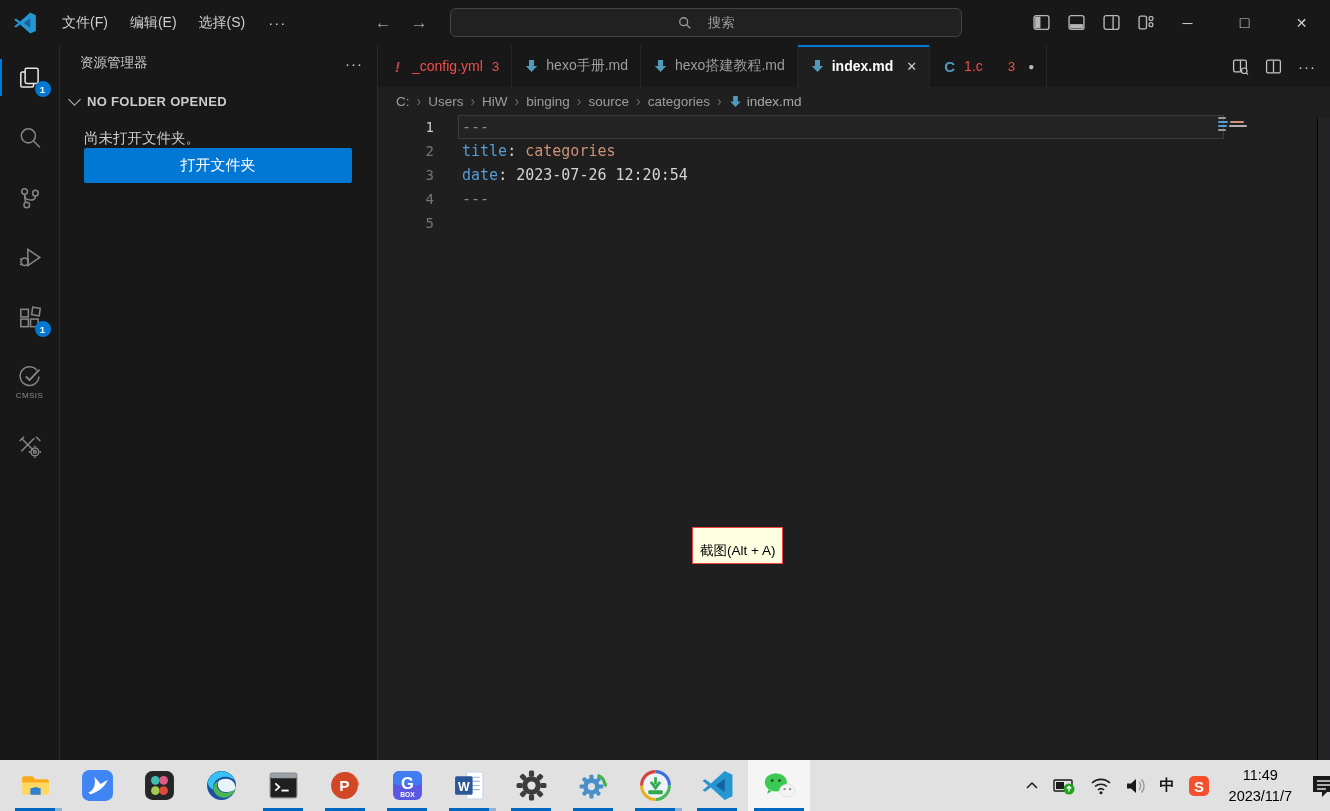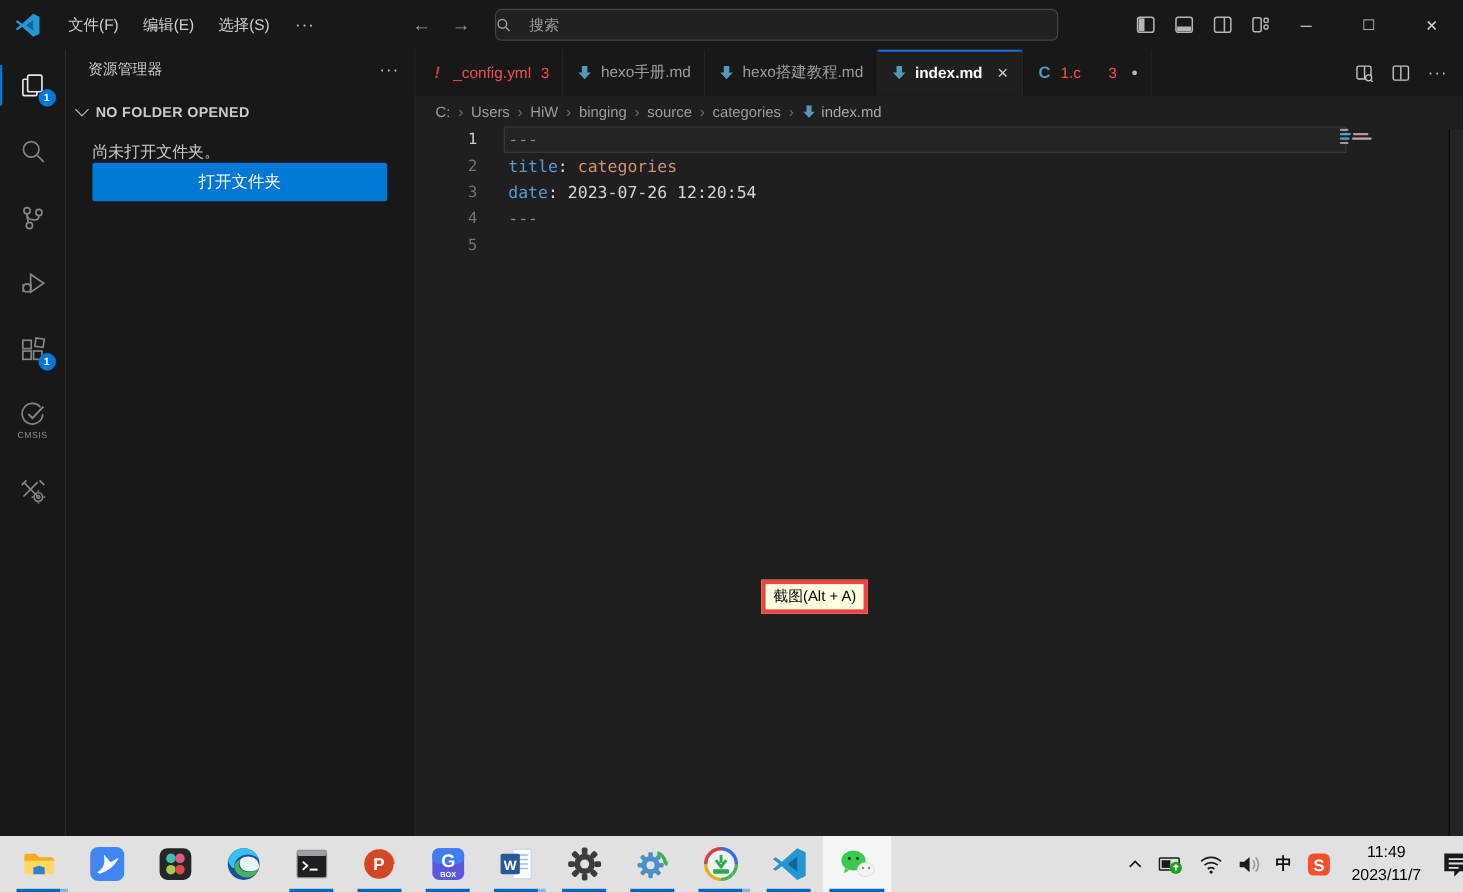--- a/index.html
+++ b/index.html
@@ -10,21 +10,21 @@
   
   .titlebar { position:absolute; left:0; top:0; width:1330px; height:45px;
               background:#181818; display:flex; align-items:center; z-index:5; }
   .vsc-logo { width:24px; height:24px; margin:0 14px 0 13px; flex:none; }
   .menu-item { font-size:14px; color:#cfcfcf; padding:5px 11px; border-radius:5px; cursor:default; }
   .menu-more { font-size:15px; color:#cfcfcf; padding:5px 12px; letter-spacing:1px; }
   .nav-arrows { display:flex; gap:10px; margin-left:72px; }
   .nav-arrow { font-size:17px; color:#9d9d9d; width:26px; text-align:center; }
   .search-box { margin-left:18px; width:512px; height:29px; background:#212121;
                 border:1px solid #454545; border-radius:6px; display:flex;
-                align-items:center; color:#9d9d9d; font-size:13.5px; gap:16px; }
+                align-items:center; justify-content:center; color:#9d9d9d; font-size:13.5px; gap:16px; }
   .layout-controls { margin-left:auto; display:flex; align-items:center; gap:18px; padding-right:4px; }
   .layout-controls svg { width:17px; height:17px; }
   .win-btns { display:flex; }
   .win-btn { width:57px; height:45px; display:flex; align-items:center; justify-content:center;
              color:#d0d0d0; font-size:14px; }
   .win-btn.max { font-size:16px; }
 
   
   .main { position:absolute; left:0; top:45px; width:1330px; height:715px; display:flex; }
 
@@ -93,22 +93,22 @@
   .tok-plain { color:#d4d4d4; }
   .tok-punct { color:#8a8a8a; }
 
   .minimap { position:absolute; right:78px; top:2px; width:34px; }
   .minimap .mrow { height:2px; margin-bottom:2px; display:flex; gap:2px; }
   .mseg { height:2px; border-radius:1px; }
   .edge-strip { position:absolute; right:0; top:3px; bottom:0; width:13px;
                 background:#242427; border-left:1px solid #060606; }
 
   
-  .tooltip { position:absolute; left:692px; top:527px; background:#ffffe1; border:4px solid #ef4444;
-             color:#000; font-size:13.5px; padding:2px 7px 3px; z-index:20; white-space:nowrap; }
+  .tooltip { position:absolute; left:692px; top:527px; background:#ffffe1; border:1px solid #ef4444;
+             color:#000; font-size:13.5px; padding:14px 7px 3px; z-index:20; white-space:nowrap; }
 
   
   .taskbar { position:absolute; left:0; top:760px; width:1330px; height:51px; background:#e1e1e1;
              display:flex; align-items:center; z-index:10; }
   .tb-apps { display:flex; height:51px; padding-left:4px; }
   .tb-app { width:62px; height:51px; display:flex; align-items:center; justify-content:center; position:relative; }
   .tb-app.highlight { background:#f5f5f5; }
   .tb-app .ind { position:absolute; bottom:0; left:11px; width:40px; height:3px; background:#0067c0; }
   .tb-app .ind.wide { left:6px; width:50px; }
   .tb-app .ind2 { position:absolute; bottom:0; left:51px; width:7px; height:3px; background:#8fb4d8; }

